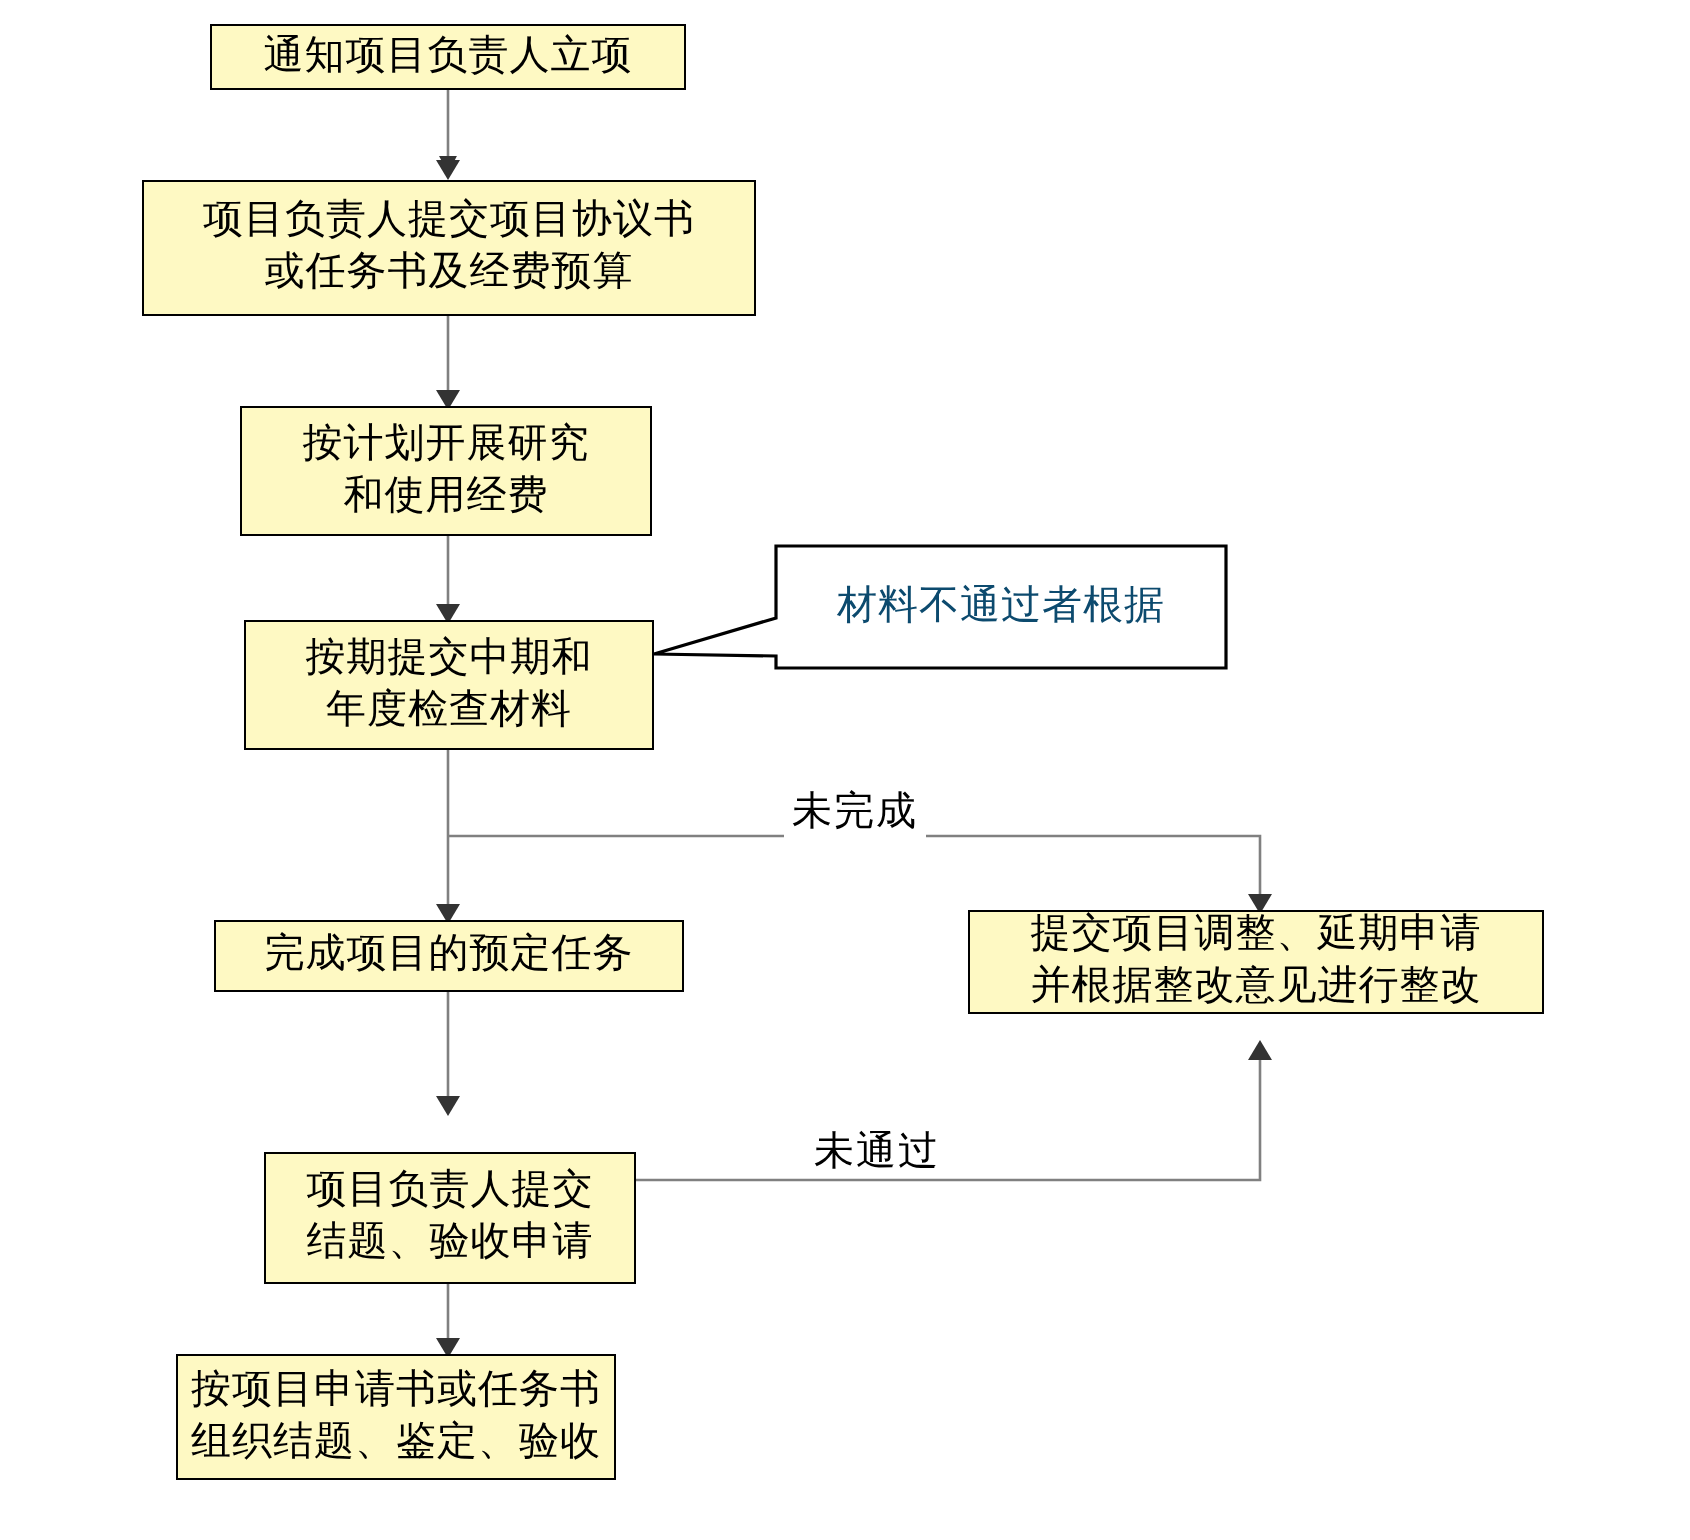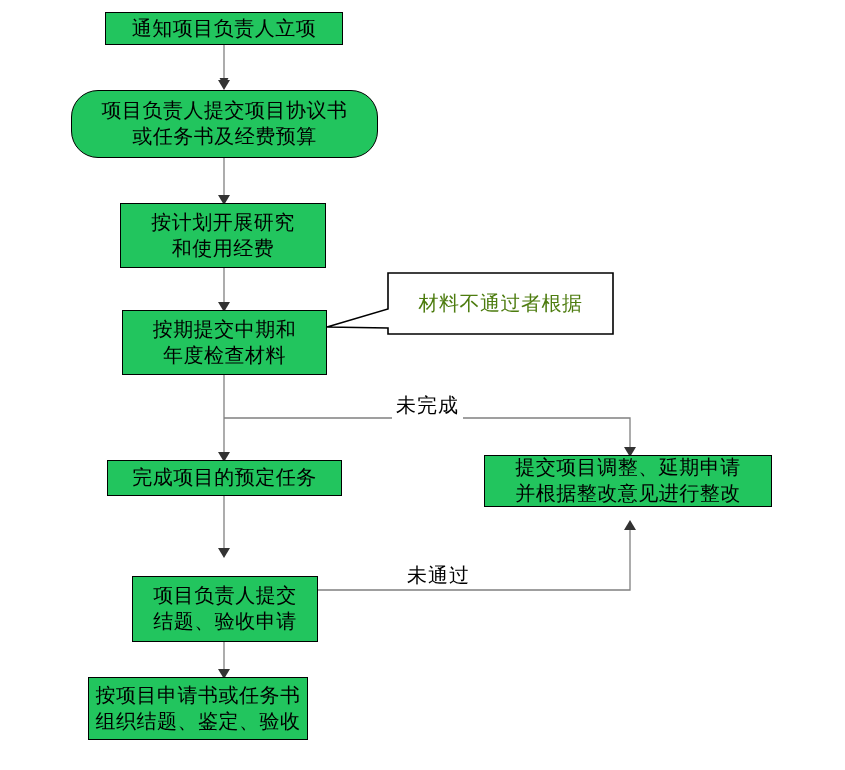--- a/index.html
+++ b/index.html
@@ -22,21 +22,21 @@
     position: absolute;
     left: 0;
     top: 0;
     width: 845px;
     height: 770px;
   }
   .node {
     position: absolute;
     box-sizing: border-box;
     border: 1.6px solid #000000;
-    background: #22c55e;
+    background: #fef9c3;
     display: flex;
     flex-direction: column;
     align-items: center;
     justify-content: center;
     text-align: center;
     color: #000000;
     font-size: 20px;
     line-height: 1.28;
     letter-spacing: 0.5px;
     white-space: nowrap;
@@ -47,21 +47,21 @@
   }
   .callout-node {
     position: absolute;
     box-sizing: border-box;
     background: transparent;
     display: flex;
     flex-direction: column;
     align-items: center;
     justify-content: center;
     text-align: center;
-    color: #4d7c0f;
+    color: #0c4a6e;
     font-size: 20px;
     line-height: 1.28;
     letter-spacing: 0.5px;
     white-space: nowrap;
     z-index: 3;
   }
   .edge-label {
     position: absolute;
     color: #000000;
     font-size: 20px;
@@ -118,21 +118,21 @@
       <polygon points="624,530 636,530 630,520"></polygon>
     </g>
 
     <path d="M 388 273 L 613 273 L 613 334 L 388 334 L 388 328 L 327 327 L 388 309 Z" fill="#ffffff" stroke="#000000" stroke-width="1.6" stroke-linejoin="miter"></path>
   </svg>
 
   <div class="node" style="left:105px; top:12px; width:238px; height:33px;">
     <span class="line">通知项目负责人立项</span>
   </div>
 
-  <div class="node" style="left:71px; top:90px; width:307px; height:68px;border-radius:27px;">
+  <div class="node" style="left:71px; top:90px; width:307px; height:68px;">
     <span class="line">项目负责人提交项目协议书</span>
     <span class="line">或任务书及经费预算</span>
   </div>
 
   <div class="node" style="left:120px; top:203px; width:206px; height:65px;">
     <span class="line">按计划开展研究</span>
     <span class="line">和使用经费</span>
   </div>
 
   <div class="node" style="left:122px; top:310px; width:205px; height:65px;">

